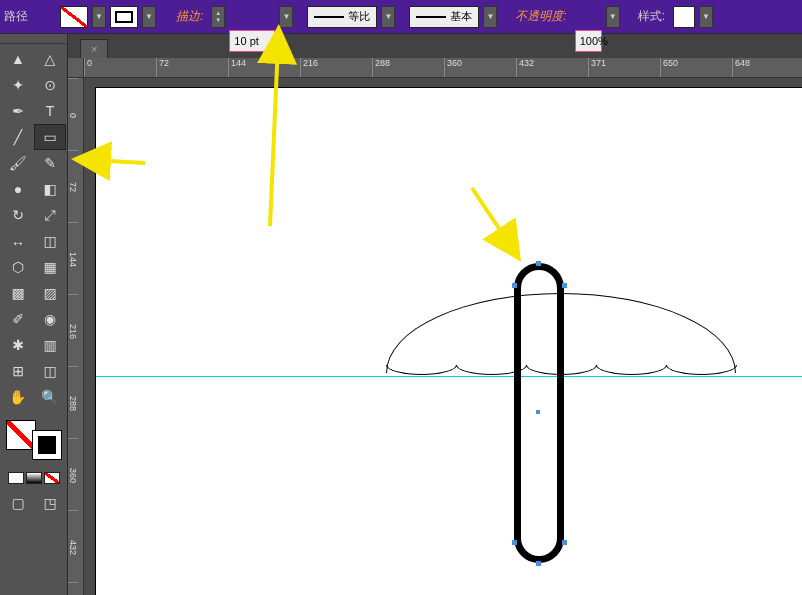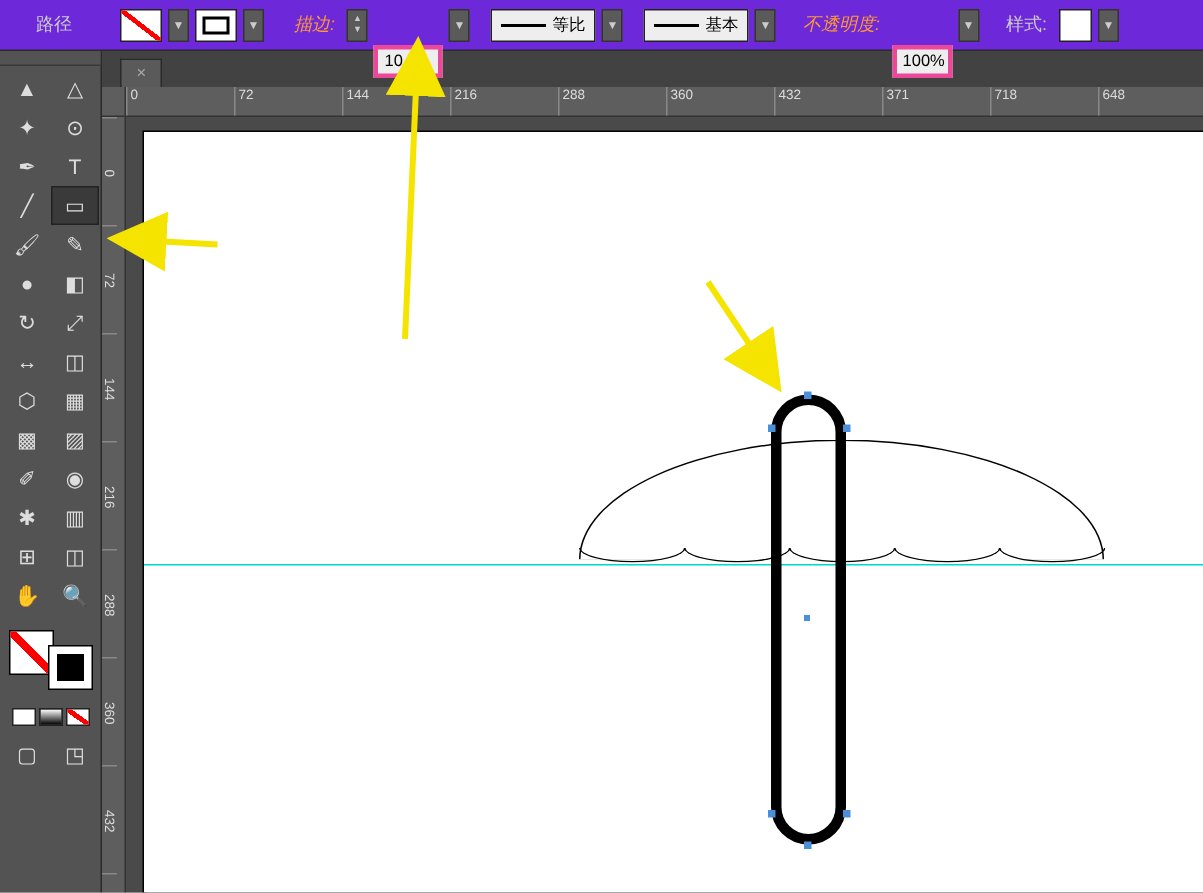--- a/index.html
+++ b/index.html
@@ -1,30 +1,30 @@
 <!DOCTYPE html>
 <html><head>
 <meta charset="utf-8">
 <style>
 *{margin:0;padding:0;box-sizing:border-box;font-family:"Microsoft YaHei",sans-serif;}
 body{background:#4a4a4a;width:802px;height:595px;overflow:hidden;position:relative;}
-.topbar{height:34px;background:#6d28d9;display:flex;align-items:center;padding:0 20px;border-bottom:1px solid #2a2a2a;gap:4px;}
+.topbar{height:34px;background:#4c1d95;display:flex;align-items:center;padding:0 0;border-bottom:1px solid #2a2a2a;gap:4px;}
 .label{color:#ccc;font-size:12px;padding:0 4px;white-space:nowrap;}
 .label.orange{color:#ff9933;font-size:12px;font-style:italic;}
 .swatch{width:28px;height:22px;background:#333;border:1px solid #222;position:relative;display:inline-block;}
 .swatch-none{background:#fff;}
 .swatch-none::after{content:"";position:absolute;left:0;top:0;width:100%;height:100%;background:linear-gradient(to top right,transparent 45%,red 45%,red 55%,transparent 55%);}
 .swatch-black{background:#fff;}
 .swatch-black::after{content:"";position:absolute;left:4px;top:4px;right:4px;bottom:4px;border:2px solid #000;}
 .dd{width:14px;height:22px;background:#5a5a5a;border:1px solid #333;display:inline-flex;align-items:center;justify-content:center;color:#ccc;font-size:8px;}
 .dd::after{content:"▼";}
 .spin{width:14px;height:22px;background:#5a5a5a;border:1px solid #333;display:inline-flex;flex-direction:column;justify-content:center;align-items:center;color:#ccc;font-size:6px;line-height:7px;}
 .spin::before{content:"▲";}
 .spin::after{content:"▼";}
-.field{height:22px;background:#eee;border:3px solid #ec4899;color:#000;font-size:11px;padding:0 4px;display:inline-flex;align-items:center;margin-top:48px;}
+.field{height:22px;background:#eee;border:1px solid #ec4899;color:#000;font-size:11px;padding:0 4px;display:inline-flex;align-items:center;margin-top:48px;}
 .stroke-preview{width:70px;height:22px;background:#eee;border:1px solid #222;display:inline-flex;align-items:center;justify-content:flex-end;padding:0 6px;font-size:11px;color:#000;position:relative;}
 .stroke-preview::before{content:"";position:absolute;left:6px;top:50%;width:30px;border-top:2px solid #000;transform:translateY(-50%);}
 .swatch-white{background:#fff;}
 .tabbar{height:24px;background:#424242;display:flex;align-items:flex-end;padding-left:80px;}
 .tab{background:#5a5a5a;color:#ddd;font-size:11px;padding:3px 10px;border:1px solid #2a2a2a;border-bottom:none;display:flex;align-items:center;gap:6px;}
 .tab-close{color:#aaa;font-size:11px;}
 .toolbox{position:absolute;left:0;top:34px;width:68px;bottom:0;background:#535353;border-right:1px solid #2a2a2a;}
 .tool-handle{height:10px;background:#535353;border-bottom:1px solid #3a3a3a;}
 .tools-grid{display:grid;grid-template-columns:1fr 1fr;gap:0;padding:2px;}
 .tool{width:32px;height:26px;display:flex;align-items:center;justify-content:center;color:#ddd;font-size:14px;cursor:pointer;position:relative;}
@@ -78,21 +78,21 @@
       <span>等比</span>
     </span>
   <span class="dd"></span>
   <span style="flex:0 0 6px"></span>
   <span class="stroke-preview">
       <span>基本</span>
     </span>
   <span class="dd"></span>
   <span style="flex:0 0 6px"></span>
   <span class="label orange">不透明度:</span>
-  <span class="field" style="width:40px">100%</span>
+  <span class="field" style="width:27px">100%</span>
   <span class="dd"></span>
   <span style="flex:0 0 6px"></span>
   <span class="label">样式:</span>
   <span class="swatch swatch-white" style="width:22px"></span>
   <span class="dd"></span>
 </div>
 
 <div class="tabbar">
   <div class="tab">
     <span class="tab-close">×</span>
@@ -150,21 +150,21 @@
 <div class="ruler-h">
     <div class="ticks" id="ruler-h">
       <div class="tick">0</div>
       <div class="tick">72</div>
       <div class="tick">144</div>
       <div class="tick">216</div>
       <div class="tick">288</div>
       <div class="tick">360</div>
       <div class="tick">432</div>
       <div class="tick">371</div>
-      <div class="tick">718</div>
+      <div class="tick">650</div>
       <div class="tick">648</div>
     </div>
   </div>
 <div class="ruler-v">
     <div id="ruler-v">
       <div class="vtick">0</div>
       <div class="vtick">72</div>
       <div class="vtick">144</div>
       <div class="vtick">216</div>
       <div class="vtick">288</div>

